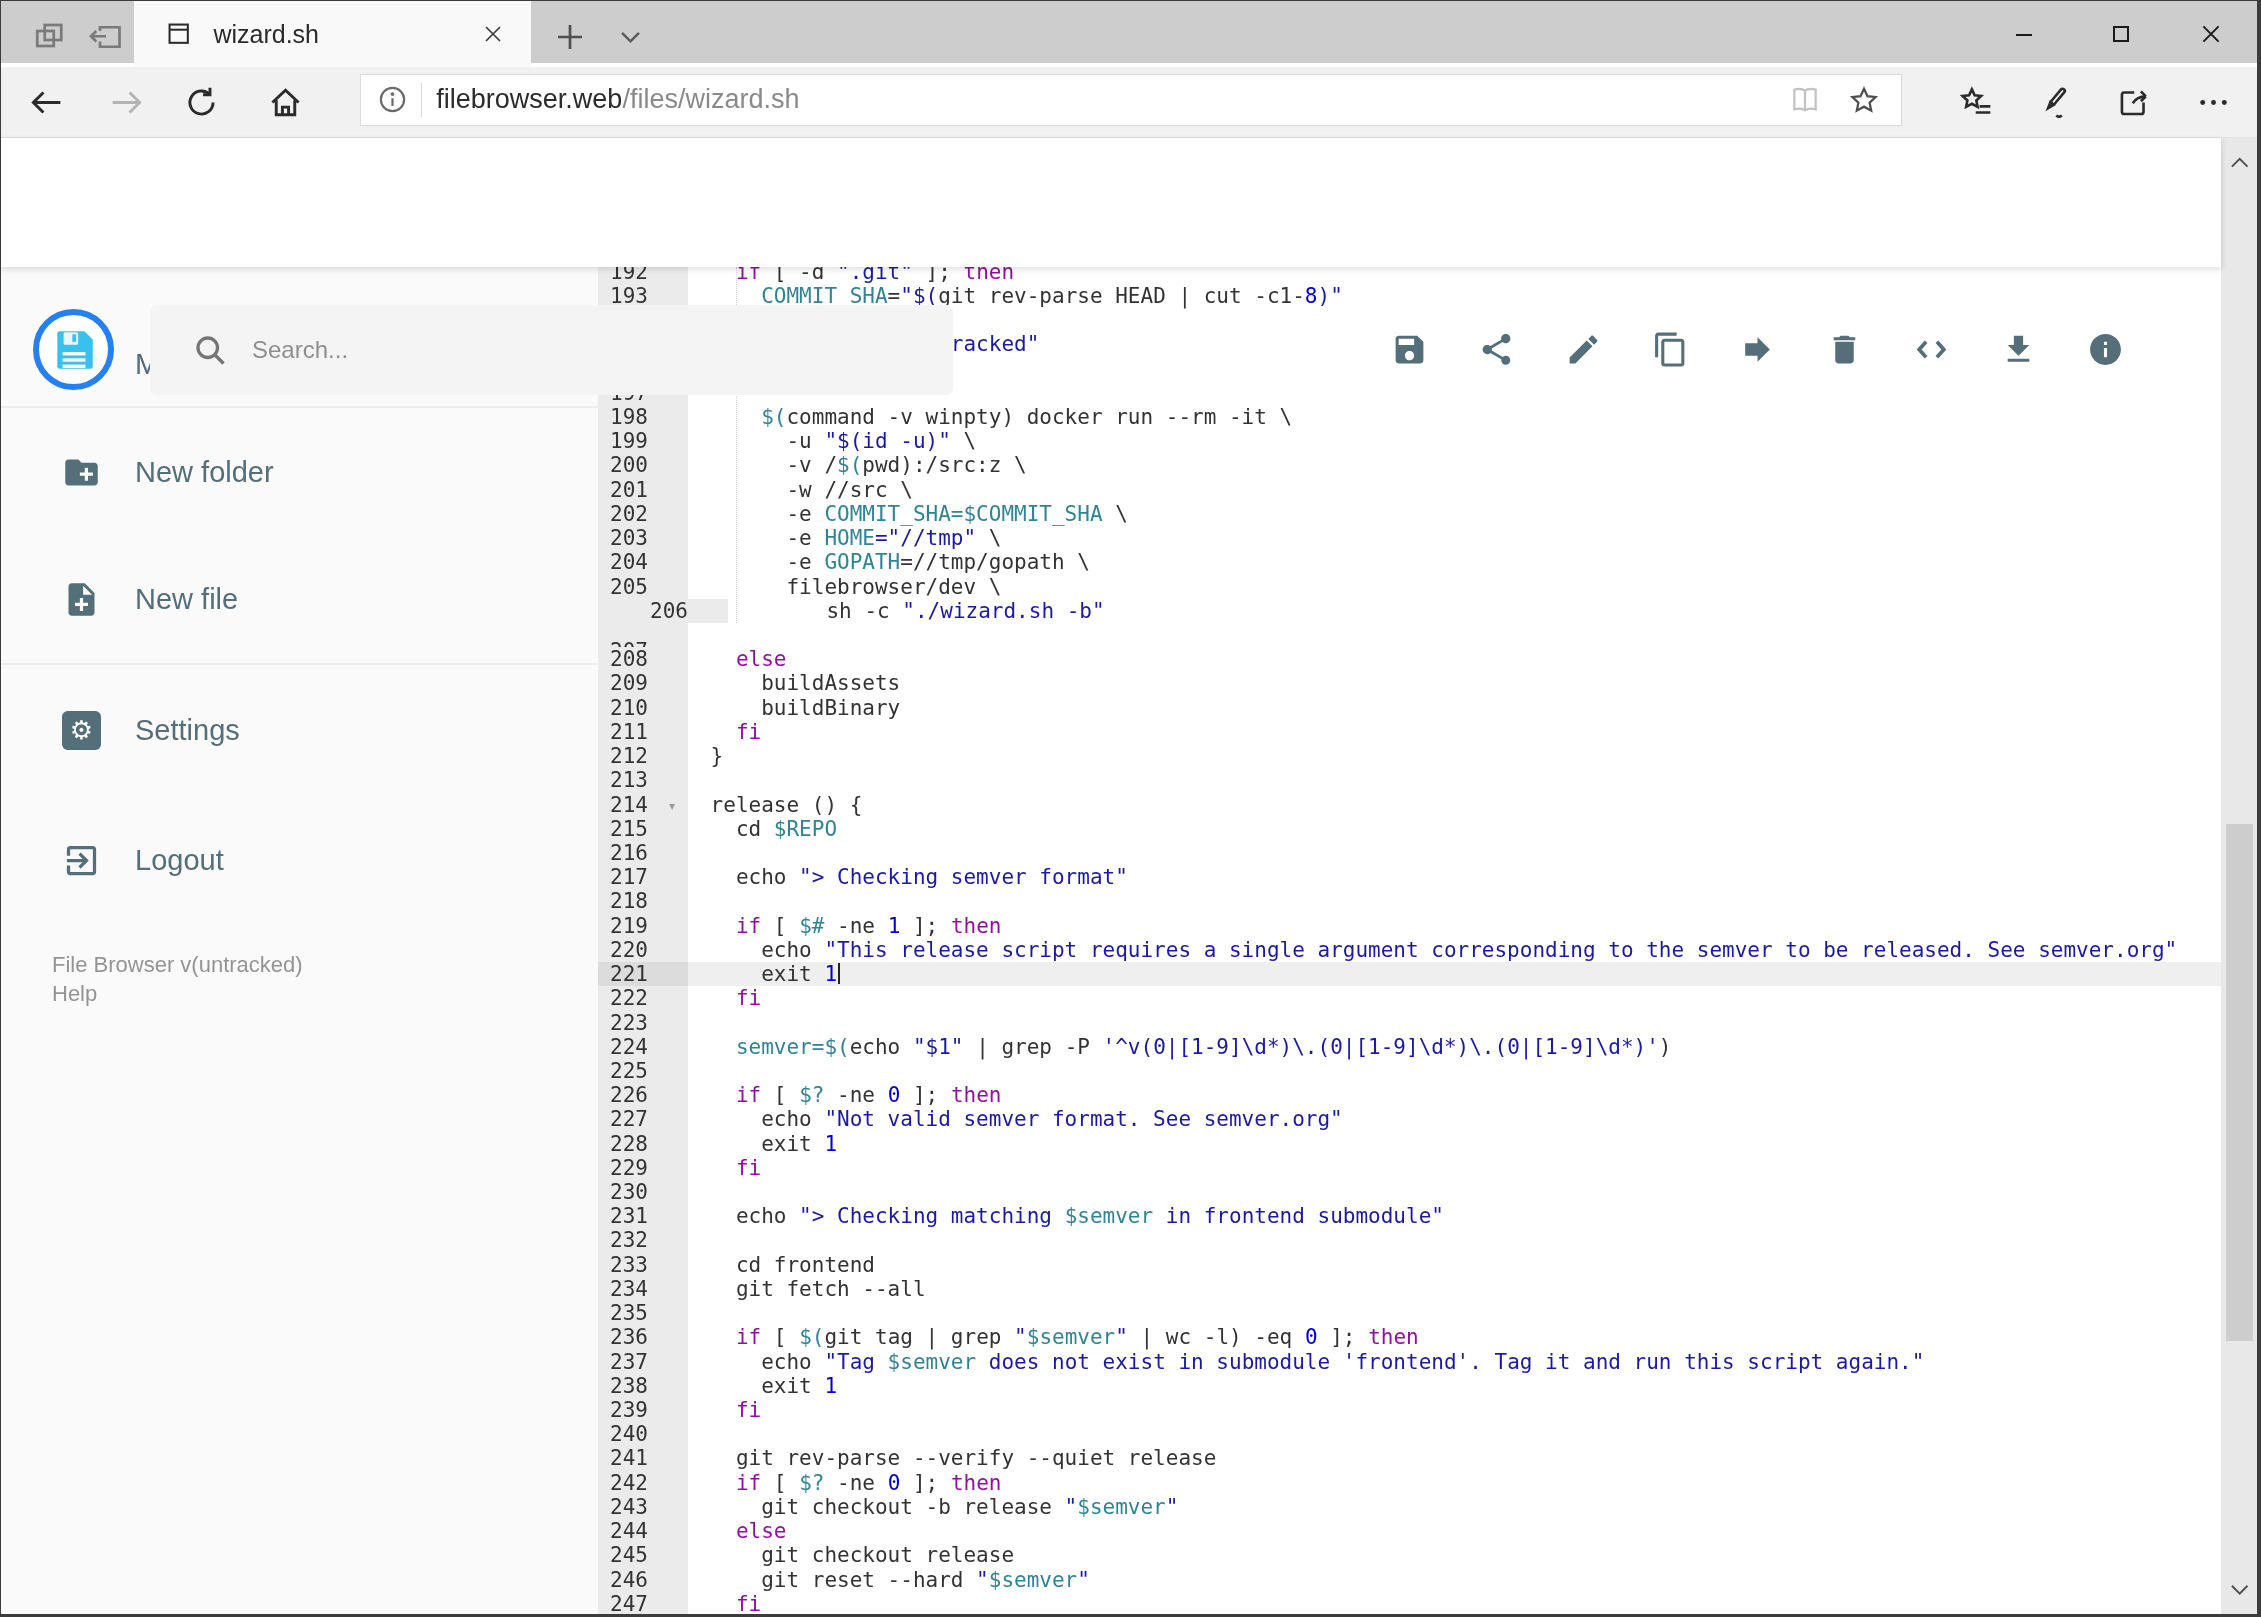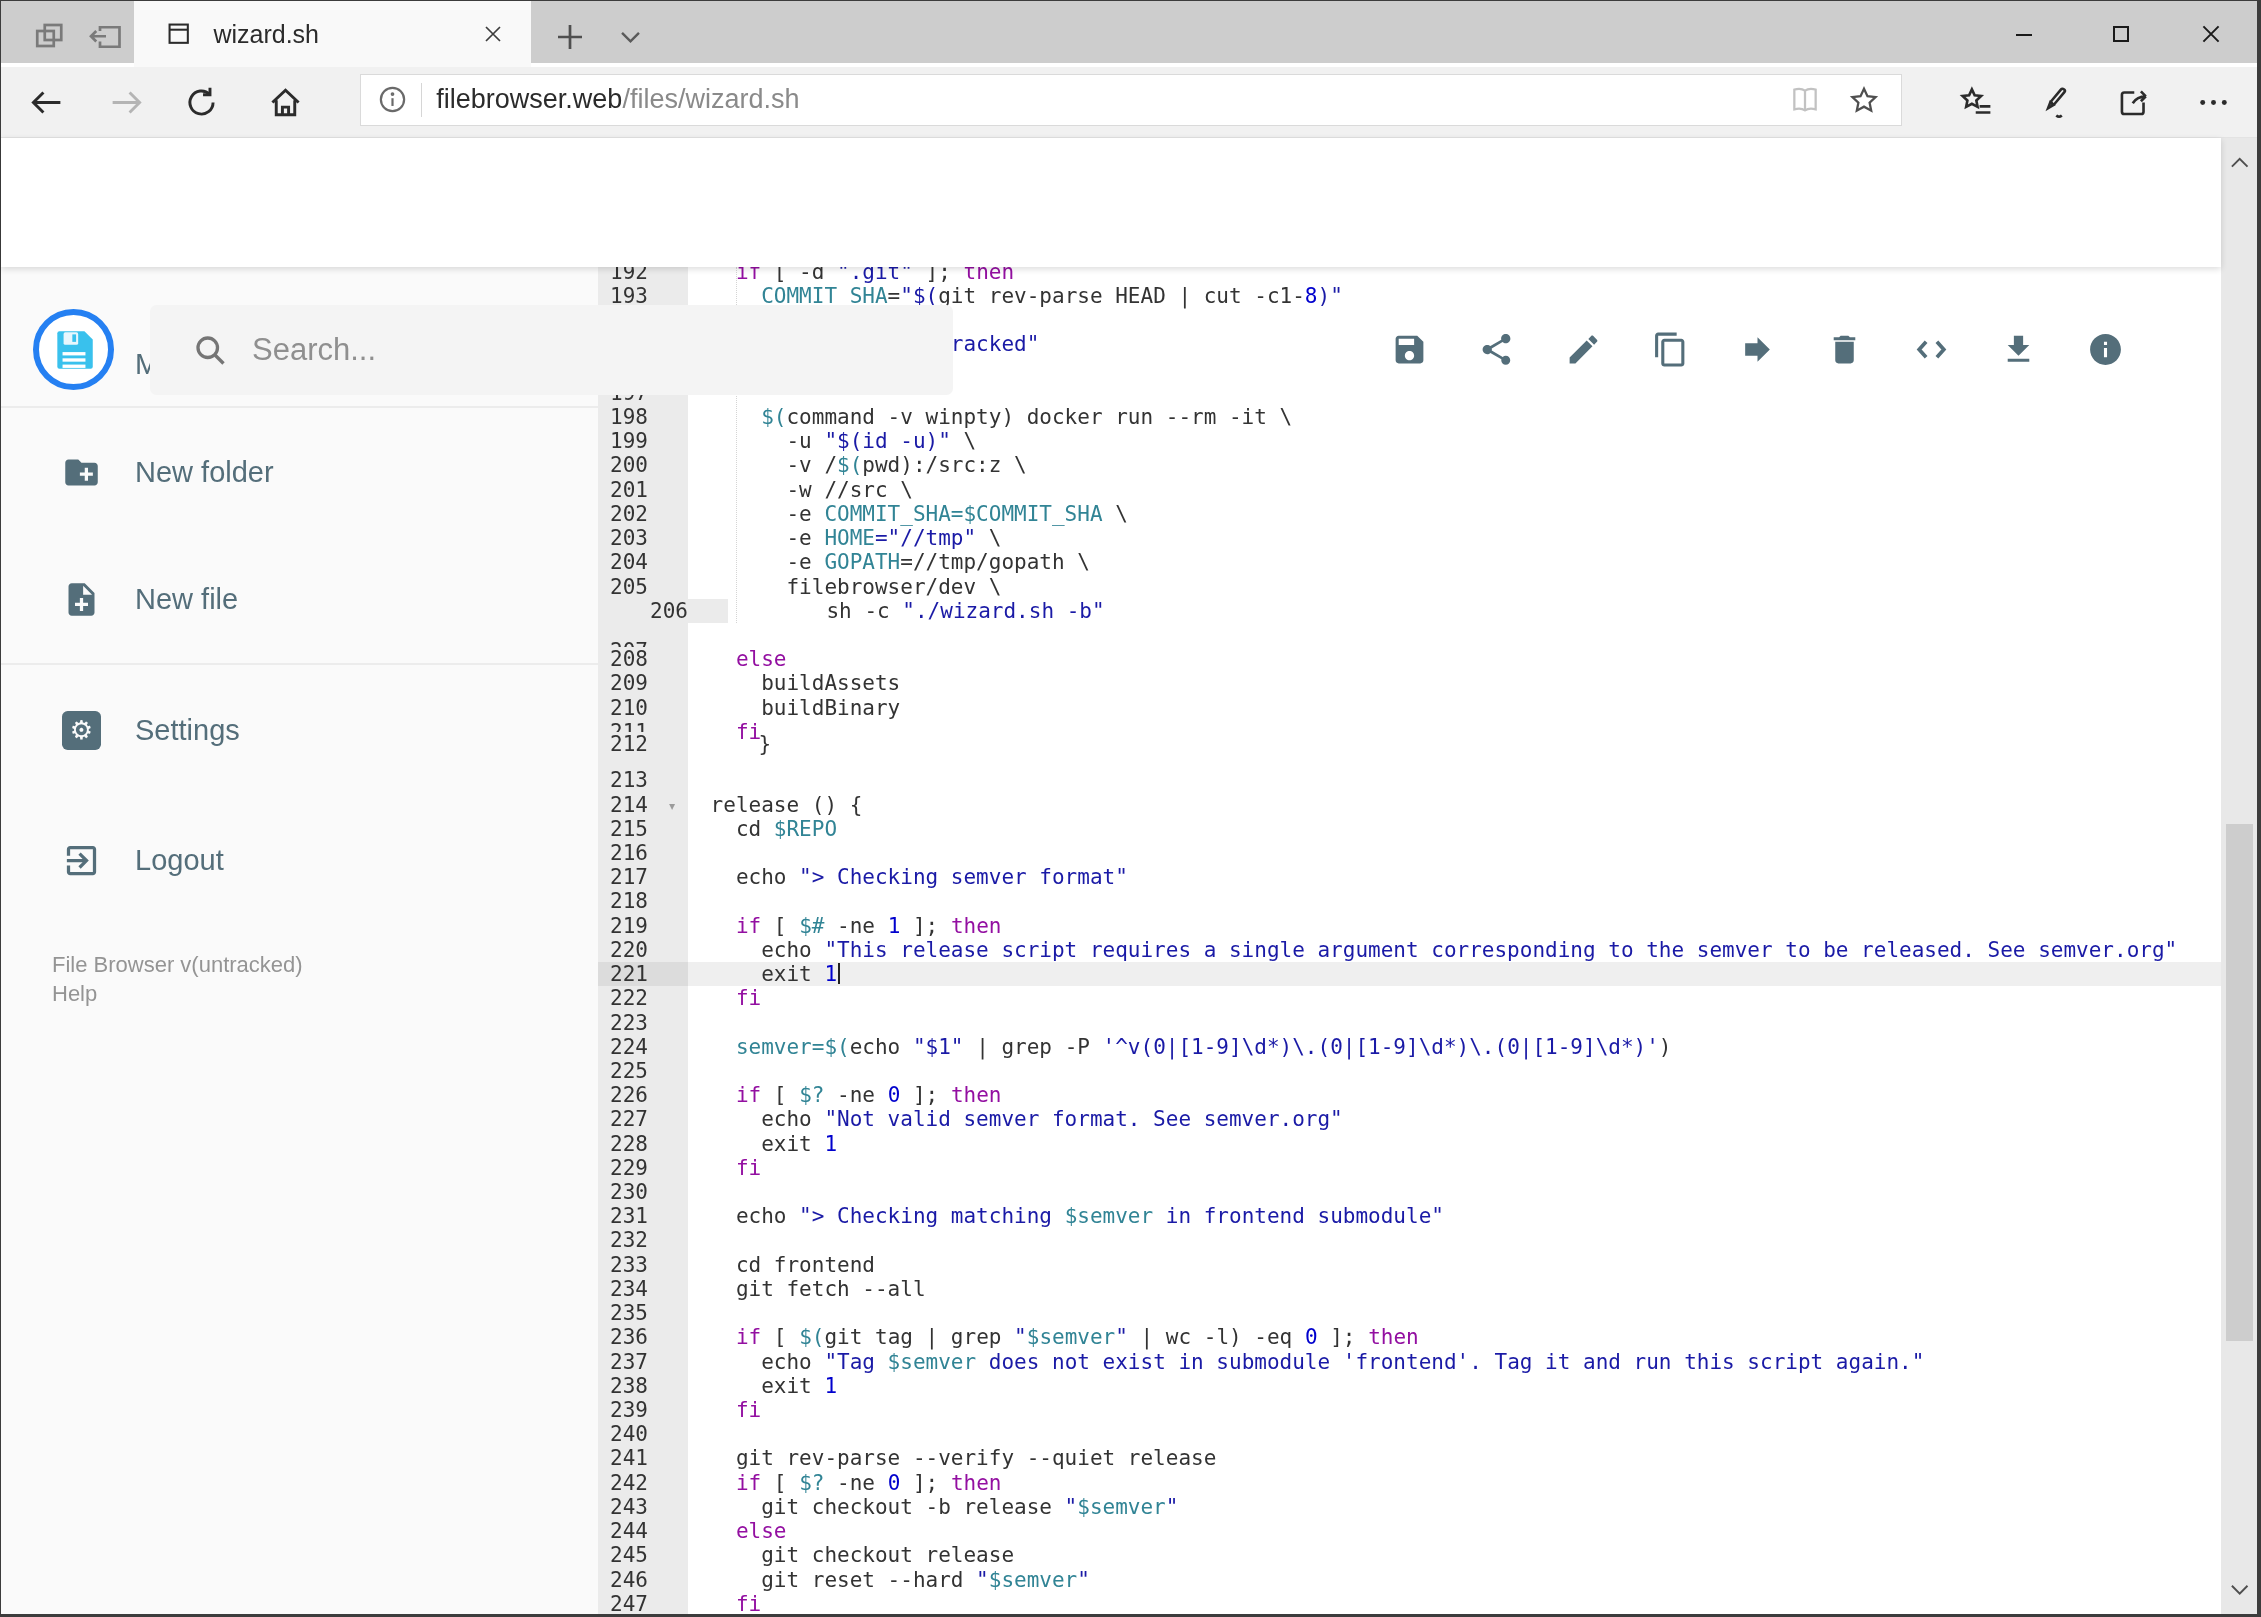--- a/index.html
+++ b/index.html
@@ -32,21 +32,21 @@
   .url-ic { width:32px; height:32px; margin-right:27.4px; }
 
   
   .appheader { position:absolute; left:0; right:36px; top:137px; height:129px; background:#fff;
                box-shadow:0 2.4px 6.5px rgba(0,0,0,0.14); z-index:5; }
   .logo { position:absolute; left:32px; top:171px; width:81px; height:81px; border-radius:50%;
           border:6.5px solid #2580f2; background:#fff; display:flex; align-items:center; justify-content:center; }
   .searchbox { position:absolute; left:149px; top:167px; width:803px; height:90px; background:#f4f4f4;
                border-radius:6.5px; display:flex; align-items:center; }
   .searchbox svg { width:36px; height:36px; margin-left:42px; }
-  .searchbox input { border:0; outline:0; background:transparent; font-size:31px; color:#be185d;
+  .searchbox input { border:0; outline:0; background:transparent; font-size:24px; color:#be185d;
                      margin-left:24px; flex:1; font-family:"Liberation Sans",sans-serif; }
   .searchbox input::placeholder { color:#8f8f8f; }
   .apptools { position:absolute; right:97px; top:193px; display:flex; gap:50px; }
   .tool { width:37px; height:37px; cursor:pointer; }
   .tool svg { width:37px; height:37px; }
 
   
   .sidebar { position:absolute; left:0; top:266px; bottom:0; width:597px; background:#fafafa; }
   .side-item { position:absolute; left:0; width:597px; height:81px; display:flex; align-items:center; cursor:pointer; }
   .side-item svg { width:39px; height:39px; margin-left:61px; }
@@ -381,21 +381,21 @@
             <pre><span class="tok-p">    buildAssets</span></pre>
           </div>
           <div class="row" style="top: 429px;">
             <span class="ln">210</span>
             <pre><span class="tok-p">    buildBinary</span></pre>
           </div>
           <div class="row" style="top: 453px;">
             <span class="ln">211</span>
             <pre><span class="tok-p">  </span><span class="tok-k">fi</span></pre>
           </div>
-          <div class="row" style="top: 465px; gap: 48px;">
+          <div class="row" style="top: 477px;">
             <span class="ln">212</span>
             <pre><span class="tok-p">}</span></pre>
           </div>
           <div class="row" style="top: 501px;">
             <span class="ln">213</span>
             <pre></pre>
           </div>
           <div class="row" style="top: 526px;">
             <span class="ln">214<span class="fold">▾</span></span>
             <pre><span class="tok-p">release () {</span></pre>

